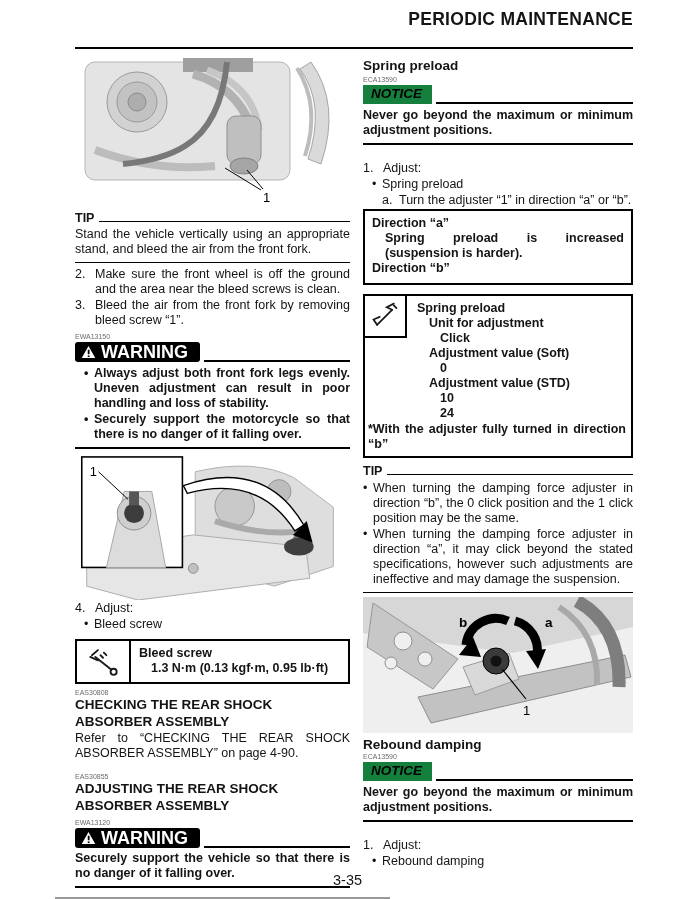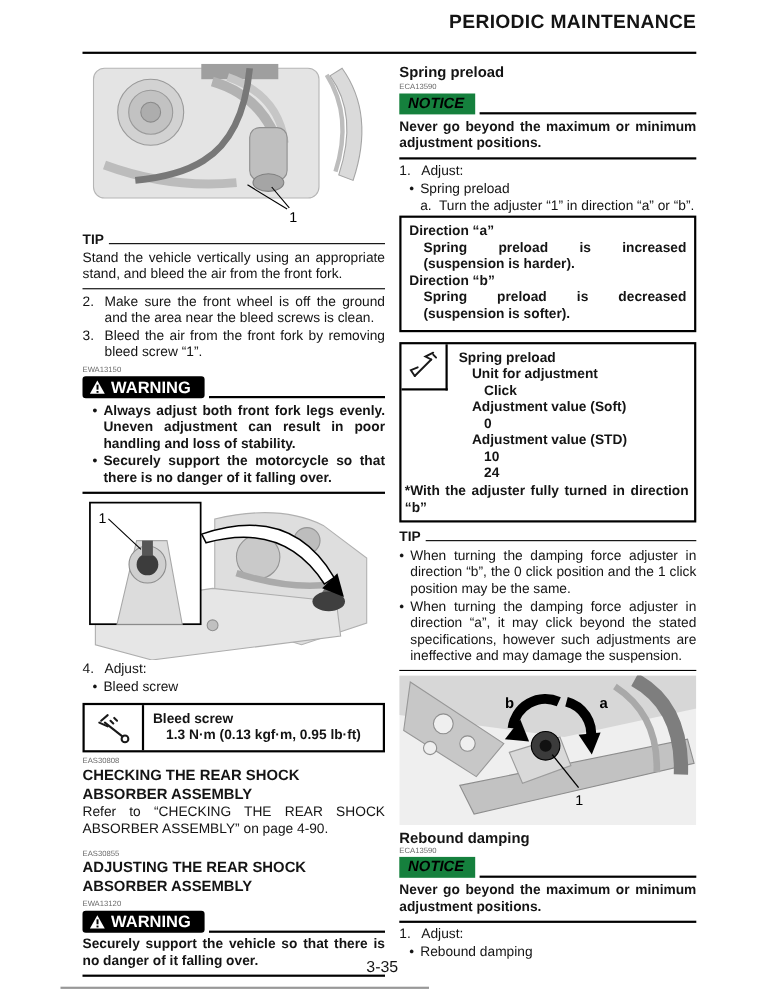--- a/index.html
+++ b/index.html
@@ -22,27 +22,27 @@
   .step-num{flex:none;width:20px;}
   .step-body{flex:1;text-align:justify;}
   .bullet{display:flex;padding-left:9px;margin-top:1px;}
   .bullet-dot{flex:none;width:10px;}
   .bullet-body{flex:1;text-align:justify;}
   .substep{display:flex;padding-left:19px;margin-top:1px;}
   .substep-letter{flex:none;width:17px;}
   .code{font-size:7px;line-height:8px;color:#6a6a6a;margin-top:5px;}
   
   .chip-row{display:flex;align-items:flex-end;margin-top:1px;}
-  .warn-chip{background:#000;color:#fff;font-weight:bold;font-size:15px;line-height:13px;
+  .warn-chip{background:#000;color:#fff;font-weight:bold;font-size:18px;line-height:13px;
     display:inline-flex;align-items:center;gap:5px;padding:3px 12px 3px 6px;border-radius:3px;}
   .chip-line{flex:1;border-bottom:2px solid #000;margin-left:4px;}
   .warn-body{font-weight:bold;text-align:justify;border-bottom:2.5px solid #000;padding:3px 0 5px;margin-bottom:3px;}
   .notice-chip{background:#15803d;color:#000;font-weight:bold;font-style:italic;font-size:13.5px;
     line-height:14px;padding:2px 10px 3px 8px;}
-  .notice-body{font-weight:bold;text-align:justify;border-bottom:2.5px solid #000;padding:4px 0 5px;margin-bottom:3px;}
+  .notice-body{font-weight:bold;text-align:justify;border-bottom:2.5px solid #000;padding:4px 0 5px;margin-bottom:16px;}
   
   .dir-box{border:2px solid #000;padding:5px 7px 7px;margin-top:1px;font-weight:bold;}
   .dir-text{padding-left:13px;text-align:justify;}
   .spec-box{border:2px solid #000;margin-top:9px;position:relative;font-weight:bold;padding-bottom:4px;}
   .spec-icon-cell{position:absolute;top:0;left:0;width:40px;height:40px;border-right:2px solid #000;
     border-bottom:2px solid #000;display:flex;align-items:center;justify-content:center;}
   .spec-title{margin-left:52px;padding-top:5px;}
   .spec-label{margin-left:64px;}
   .spec-value{margin-left:75px;}
   .spec-footnote{padding:1px 5px 0 3px;text-align:justify;}
@@ -218,21 +218,20 @@
       </div>
       <div class="substep">
         <span class="substep-letter">a.</span>
         <span class="step-body">Turn the adjuster “1” in direction “a” or “b”.</span>
       </div>
 
       <div class="dir-box">
         <div>Direction “a”</div>
         <div class="dir-text">Spring preload is increased (suspension is harder).</div>
         <div>Direction “b”</div>
-        <div class="dir-text">Spring preload is decreased (suspension is softer).</div>
       </div>
 
       <div class="spec-box">
         <div class="spec-icon-cell">
           <svg width="30" height="30" viewBox="0 0 34 34">
             <g stroke="#1a1a1a" fill="none" stroke-width="2" stroke-linecap="round">
               <path d="M8 27 L25 10"></path>
               <path d="M8 27 l-4 -6 l7 -3"></path>
               <path d="M25 10 l-6 -3 l8 -4"></path>
               <path d="M27 5 l3 3"></path>

